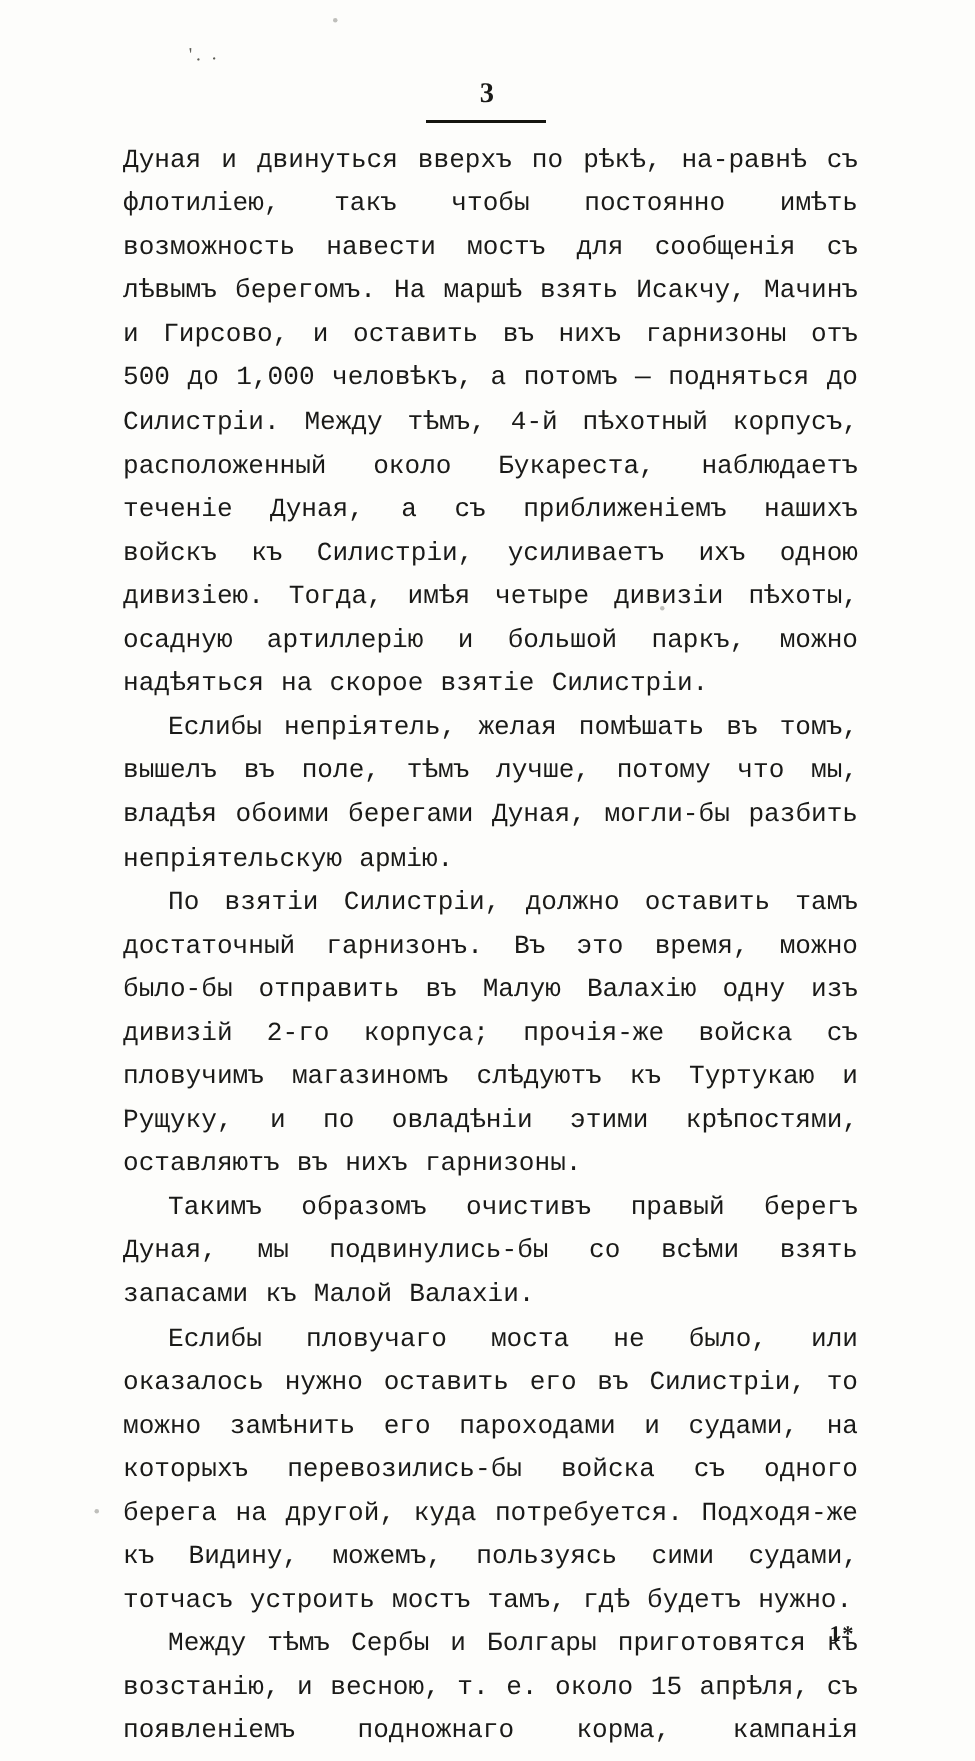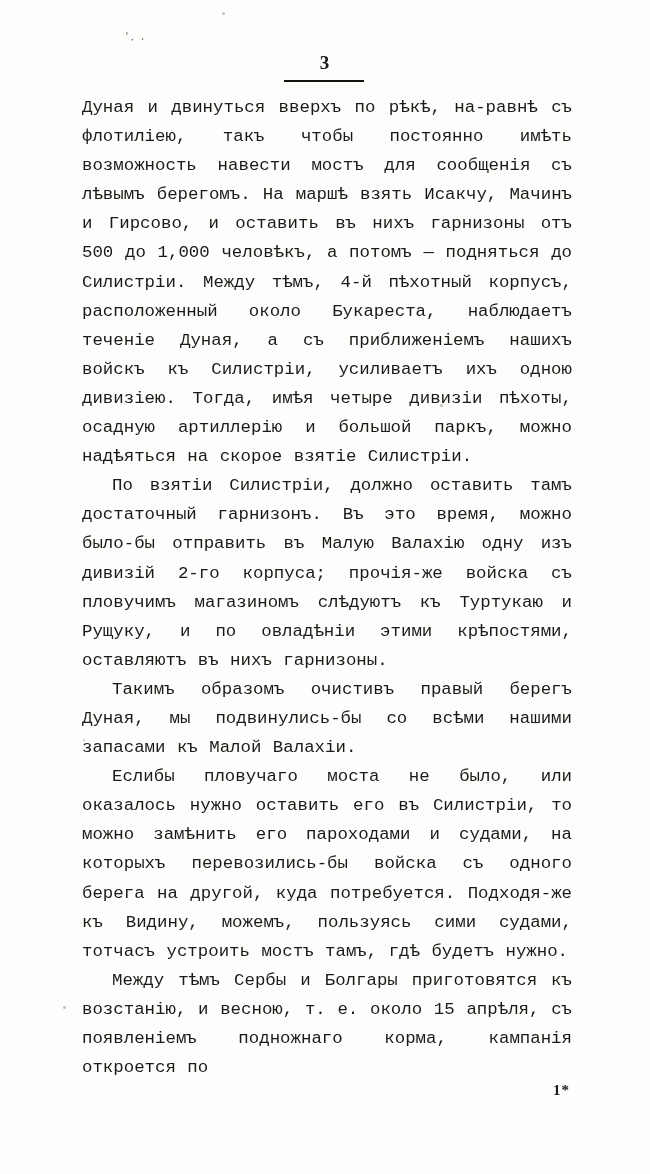--- a/index.html
+++ b/index.html
@@ -86,20 +86,21 @@
   <div class="speck" style="left:440px; top:404px; width:3px; height:3px;"></div>
   <div class="speck" style="left:63px; top:1006px; width:3px; height:3px;"></div>
 
   <div class="marginalia">'. .</div>
 
   <div class="page-number">3</div>
   <div class="header-rule"></div>
 
   <div class="body-text">
     <p class="para first">Дуная и двинуться вверхъ по рѣкѣ, на-равнѣ съ флотилiею, такъ чтобы постоянно имѣть возможность навести мостъ для сообщенiя съ лѣвымъ берегомъ. На маршѣ взять Исакчу, Мачинъ и Гирсово, и оставить въ нихъ гарнизоны отъ 500 до 1,000 человѣкъ, а потомъ — подняться до Силистрiи. Между тѣмъ, 4-й пѣхотный корпусъ, расположенный около Букареста, наблюдаетъ теченiе Дуная, а съ приближенiемъ нашихъ войскъ къ Силистрiи, усиливаетъ ихъ одною дивизiею. Тогда, имѣя четыре дивизiи пѣхоты, осадную артиллерiю и большой паркъ, можно надѣяться на скорое взятiе Силистрiи.</p>
+    <p class="para">Еслибы непрiятель, желая помѣшать въ томъ, вышелъ въ поле, тѣмъ лучше, потому что мы, владѣя обоими берегами Дуная, могли-бы разбить непрiятельскую армiю.</p>
     <p class="para">По взятiи Силистрiи, должно оставить тамъ достаточный гарнизонъ. Въ это время, можно было-бы отправить въ Малую Валахiю одну изъ дивизiй 2-го корпуса; прочiя-же войска съ пловучимъ магазиномъ слѣдуютъ къ Туртукаю и Рущуку, и по овладѣнiи этими крѣпостями, оставляютъ въ нихъ гарнизоны.</p>
-    <p class="para">Такимъ образомъ очистивъ правый берегъ Дуная, мы подвинулись-бы со всѣми нашими запасами къ Малой Валахiи.</p>
+    <p class="para">Такимъ образомъ очистивъ правый берегъ Дуная, мы подвинулись-бы со всѣми взять запасами къ Малой Валахiи.</p>
     <p class="para">Еслибы пловучаго моста не было, или оказалось нужно оставить его въ Силистрiи, то можно замѣнить его пароходами и судами, на которыхъ перевозились-бы войска съ одного берега на другой, куда потребуется. Подходя-же къ Видину, можемъ, пользуясь сими судами, тотчасъ устроить мостъ тамъ, гдѣ будетъ нужно.</p>
     <p class="para">Между тѣмъ Сербы и Болгары приготовятся къ возстанiю, и весною, т. е. около 15 апрѣля, съ появленiемъ подножнаго корма, кампанiя откроется по</p>
   </div>
 
   <div class="footnote-mark">1*</div>
 </div>
 
 </body></html>

